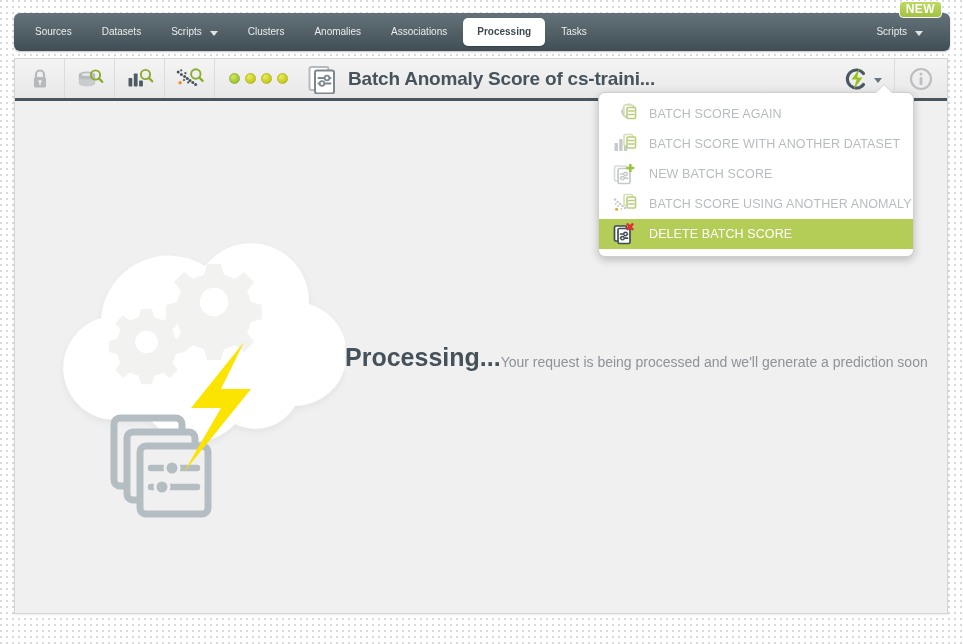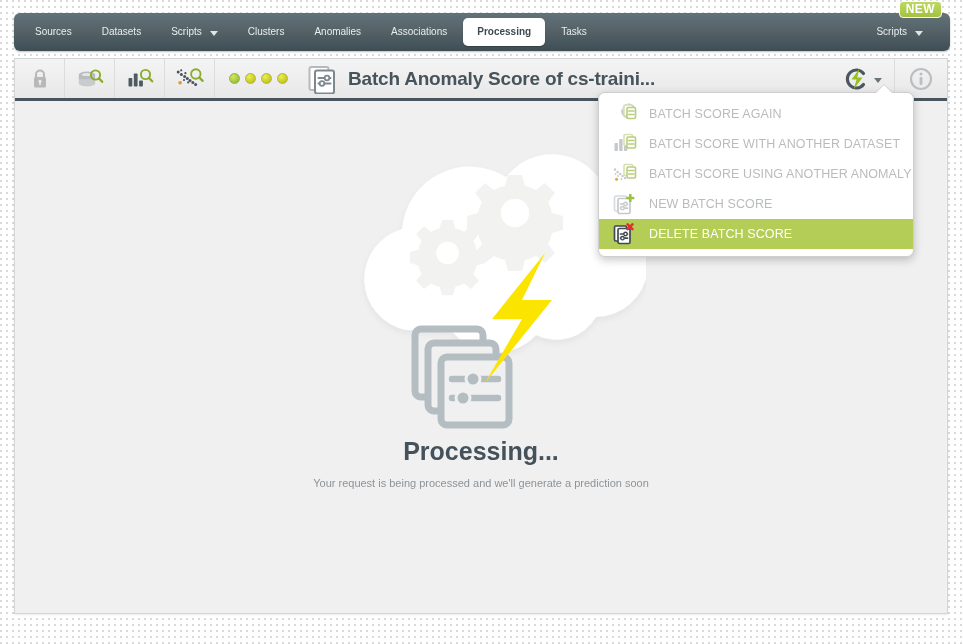--- a/index.html
+++ b/index.html
@@ -201,36 +201,36 @@
     color: #ffffff;
   }
   .mi-icon { width: 26px; height: 24px; flex: 0 0 26px; display:flex; align-items:center; justify-content:center;}
 
   
   .body-area {
     position: relative;
     height: 511px;
     background: #f0f0f0;
     display: flex;
-    flex-direction: column;
+    flex-direction: row;
     align-items: center;
   }
   .illus {
     margin-top: 14px;
     width: 330px;
     height: 320px;
   }
   .heading {
     font-size: 25px;
     font-weight: bold;
     color: #45525b;
     margin-top: 2px;
   }
   .subheading {
-    font-size: 11px;
+    font-size: 14px;
     color: #8d9398;
     margin-top: 11px;
   }
 </style>
 </head>
 <body>
 
 <div class="navbar">
   <div class="nav-item">
     <span>Sources</span>
@@ -443,20 +443,40 @@
             <line x1="15.6" y1="11.1" x2="21" y2="11.1"></line>
         </g>
       </svg>
     </span>
     <span class="mi-label">BATCH SCORE WITH ANOTHER DATASET</span>
   </div>
 
   <div class="menu-item">
     <span class="mi-icon">
       <svg width="25" height="22" viewBox="0 0 25 22">
+        <rect x="1.5" y="3" width="12" height="15" rx="1.4" fill="#ffffff" stroke="#d8dbdd" stroke-width="1.7"></rect>
+        <rect x="5" y="5.5" width="12" height="15" rx="1.4" fill="#ffffff" stroke="#c6c9cb" stroke-width="1.7"></rect>
+        <g stroke="#c6c9cb" stroke-width="1.7" stroke-linecap="round">
+          <line x1="7.5" y1="11" x2="14.5" y2="11"></line>
+            <line x1="7.5" y1="15.2" x2="14.5" y2="15.2"></line>
+        </g>
+        <circle cx="12.5" cy="11" r="1.7" fill="#ffffff" stroke="#c6c9cb" stroke-width="1.4"></circle>
+        <circle cx="9.5" cy="15.2" r="1.7" fill="#ffffff" stroke="#c6c9cb" stroke-width="1.4"></circle>
+        <g fill="#9bc43e">
+          <rect x="16" y="1" width="2.6" height="8" rx="0.6"></rect>
+          <rect x="13.3" y="3.7" width="8" height="2.6" rx="0.6"></rect>
+        </g>
+      </svg>
+    </span>
+    <span class="mi-label">NEW BATCH SCORE</span>
+  </div>
+
+  <div class="menu-item">
+    <span class="mi-icon">
+      <svg width="25" height="22" viewBox="0 0 25 22">
         <g fill="#c6c9cb">
           <circle cx="2" cy="6.5" r="1.2"></circle>
             <circle cx="4.6" cy="9" r="1.2"></circle>
           <circle cx="7.2" cy="11" r="1.2"></circle>
             <circle cx="9.6" cy="13" r="1.2"></circle>
           <circle cx="12" cy="15" r="1.2"></circle>
             <circle cx="5" cy="13" r="0.9"></circle>
           <circle cx="8.4" cy="16" r="0.9"></circle>
             <circle cx="2.6" cy="11" r="0.9"></circle>
         </g>
@@ -465,40 +485,20 @@
         <rect x="14" y="4" width="8.5" height="11" rx="1.2" fill="#ffffff" stroke="#b9cd7c" stroke-width="1.6"></rect>
         <g stroke="#b9cd7c" stroke-width="1.5" stroke-linecap="round">
           <line x1="15.6" y1="7.5" x2="21" y2="7.5"></line>
             <line x1="15.6" y1="11.1" x2="21" y2="11.1"></line>
         </g>
       </svg>
     </span>
     <span class="mi-label">BATCH SCORE USING ANOTHER ANOMALY</span>
   </div>
 
-  <div class="menu-item">
-    <span class="mi-icon">
-      <svg width="25" height="22" viewBox="0 0 25 22">
-        <rect x="1.5" y="3" width="12" height="15" rx="1.4" fill="#ffffff" stroke="#d8dbdd" stroke-width="1.7"></rect>
-        <rect x="5" y="5.5" width="12" height="15" rx="1.4" fill="#ffffff" stroke="#c6c9cb" stroke-width="1.7"></rect>
-        <g stroke="#c6c9cb" stroke-width="1.7" stroke-linecap="round">
-          <line x1="7.5" y1="11" x2="14.5" y2="11"></line>
-            <line x1="7.5" y1="15.2" x2="14.5" y2="15.2"></line>
-        </g>
-        <circle cx="12.5" cy="11" r="1.7" fill="#ffffff" stroke="#c6c9cb" stroke-width="1.4"></circle>
-        <circle cx="9.5" cy="15.2" r="1.7" fill="#ffffff" stroke="#c6c9cb" stroke-width="1.4"></circle>
-        <g fill="#9bc43e">
-          <rect x="16" y="1" width="2.6" height="8" rx="0.6"></rect>
-          <rect x="13.3" y="3.7" width="8" height="2.6" rx="0.6"></rect>
-        </g>
-      </svg>
-    </span>
-    <span class="mi-label">NEW BATCH SCORE</span>
-  </div>
-
   <div class="menu-item highlight">
     <span class="mi-icon">
       <svg width="25" height="22" viewBox="0 0 25 22">
         <rect x="1.5" y="3" width="12" height="15" rx="1.4" fill="#ffffff" stroke="#3f4a52" stroke-width="1.7"></rect>
         <rect x="5" y="5.5" width="12" height="15" rx="1.4" fill="#ffffff" stroke="#3f4a52" stroke-width="1.7"></rect>
         <g stroke="#3f4a52" stroke-width="1.7" stroke-linecap="round">
           <line x1="7.5" y1="11" x2="14.5" y2="11"></line>
             <line x1="7.5" y1="15.2" x2="14.5" y2="15.2"></line>
         </g>
         <circle cx="12.5" cy="11" r="1.7" fill="#ffffff" stroke="#3f4a52" stroke-width="1.4"></circle>

